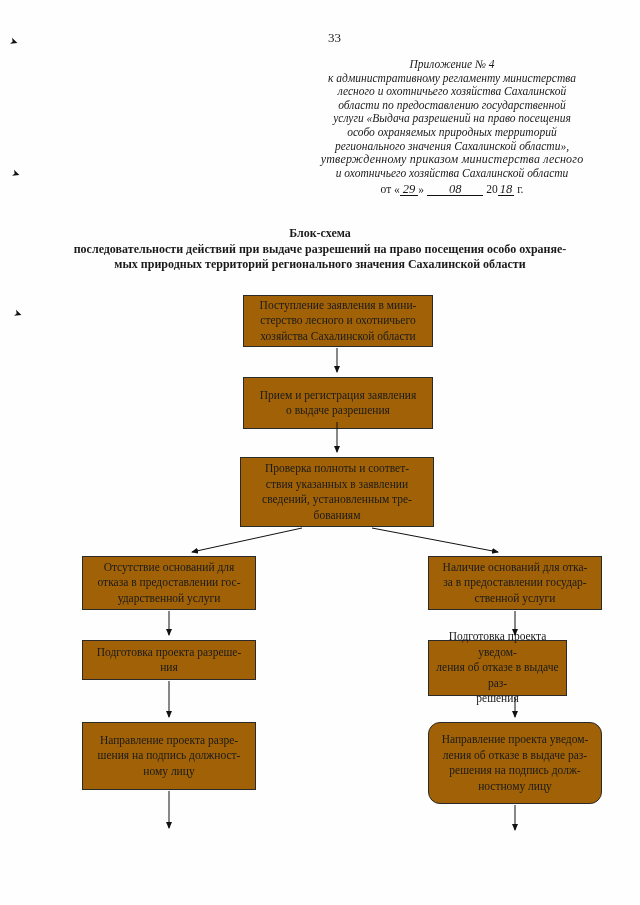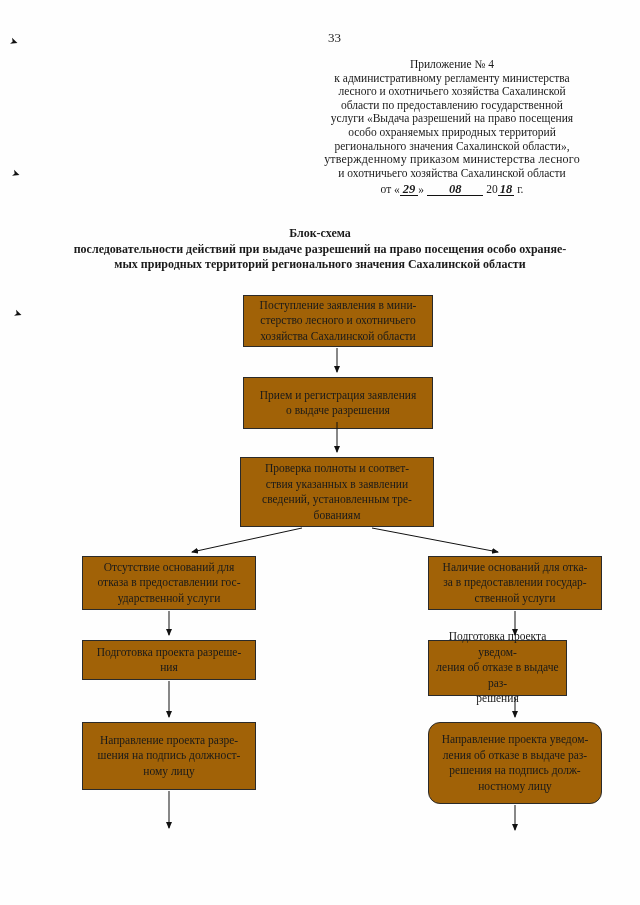--- a/index.html
+++ b/index.html
@@ -10,28 +10,28 @@
   }
   .pagenum { position:absolute; top:30px; left:328px; font-size:13px; }
   .scan-mark { position:absolute; font-size:10px; color:#111; transform:rotate(18deg); }
   .sm1 { top:36px; left:10px; }
   .sm2 { top:168px; left:12px; }
   .sm3 { top:308px; left:14px; }
   .header {
     position:absolute; top:58px; left:303px; width:298px;
     text-align:center; font-size:11.5px; line-height:13.6px;
   }
-  .header .hline { white-space:nowrap; }
+  .header .hline { white-space:nowrap;font-style:italic; }
   .header .hline.em { font-size:12px; letter-spacing:0.2px; }
   .dateline { margin-top:3px; font-size:11.5px; }
   .u  { border-bottom:1px solid #111; display:inline-block; line-height:11px; }
   .u.day  { padding:0 3px; }
   .u.mon  { padding:0 22px; }
   .u.yr   { padding:0 2px; }
-  .hand { font-style:italic; font-weight:bold; font-size:12.5px; }
+  .hand { font-style:italic; font-weight:normal; font-size:12.5px; }
   .title {
     position:absolute; top:226px; left:0; width:640px;
     text-align:center; font-weight:bold; font-size:12px; line-height:15.5px;
   }
   .box {
     position:absolute; box-sizing:border-box;
     border:1px solid #2a2a2a; background:#a16207;
     display:flex; align-items:center; justify-content:center;
     text-align:center; font-size:11.5px; line-height:15.5px;
     white-space:pre-line; padding:2px 4px;

